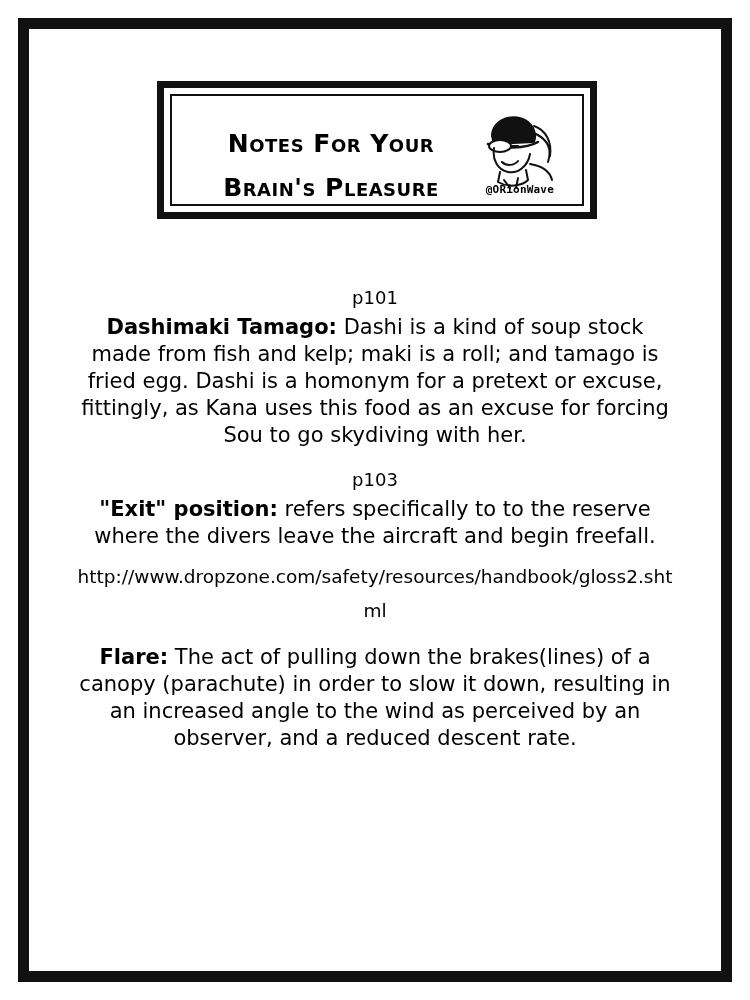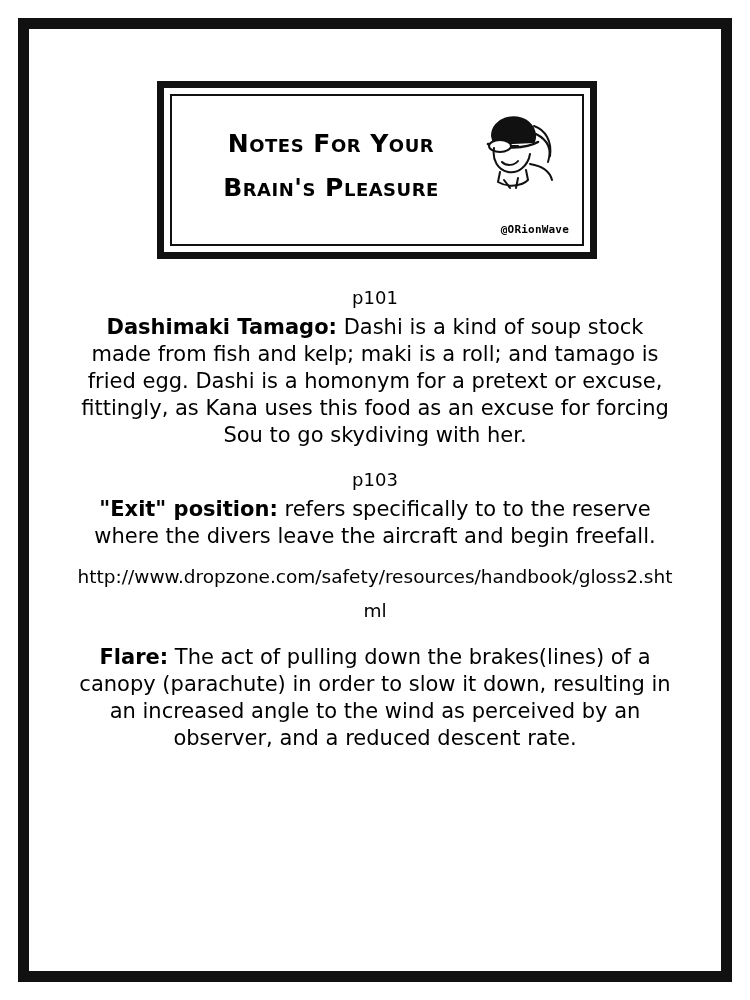--- a/index.html
+++ b/index.html
@@ -43,21 +43,21 @@
     background: #ffffff;
     box-sizing: border-box;
   }
 
   
   .title-panel {
     position: absolute;
     left: 128px;
     top: 52px;
     width: 440px;
-    height: 178px;
+    height: 138px;
     border: 7px solid #111111;
     background: #ffffff;
     box-sizing: border-box;
   }
   .title-panel-inner {
     position: absolute;
     left: 6px;
     top: 6px;
     right: 6px;
     bottom: 6px;
@@ -77,21 +77,21 @@
     letter-spacing: 0.5px;
     font-variant: small-caps;
     text-transform: capitalize;
   }
   .title-line {
     display: block;
     white-space: nowrap;
   }
   .signature {
     position: absolute;
-    right: 21px;
+    right: 36px;
     bottom: 16px;
     font-family: "DejaVu Sans Mono", monospace;
     font-size: 11px;
     font-weight: bold;
     letter-spacing: 0.2px;
   }
 
   
   .doodle {
     position: absolute;

